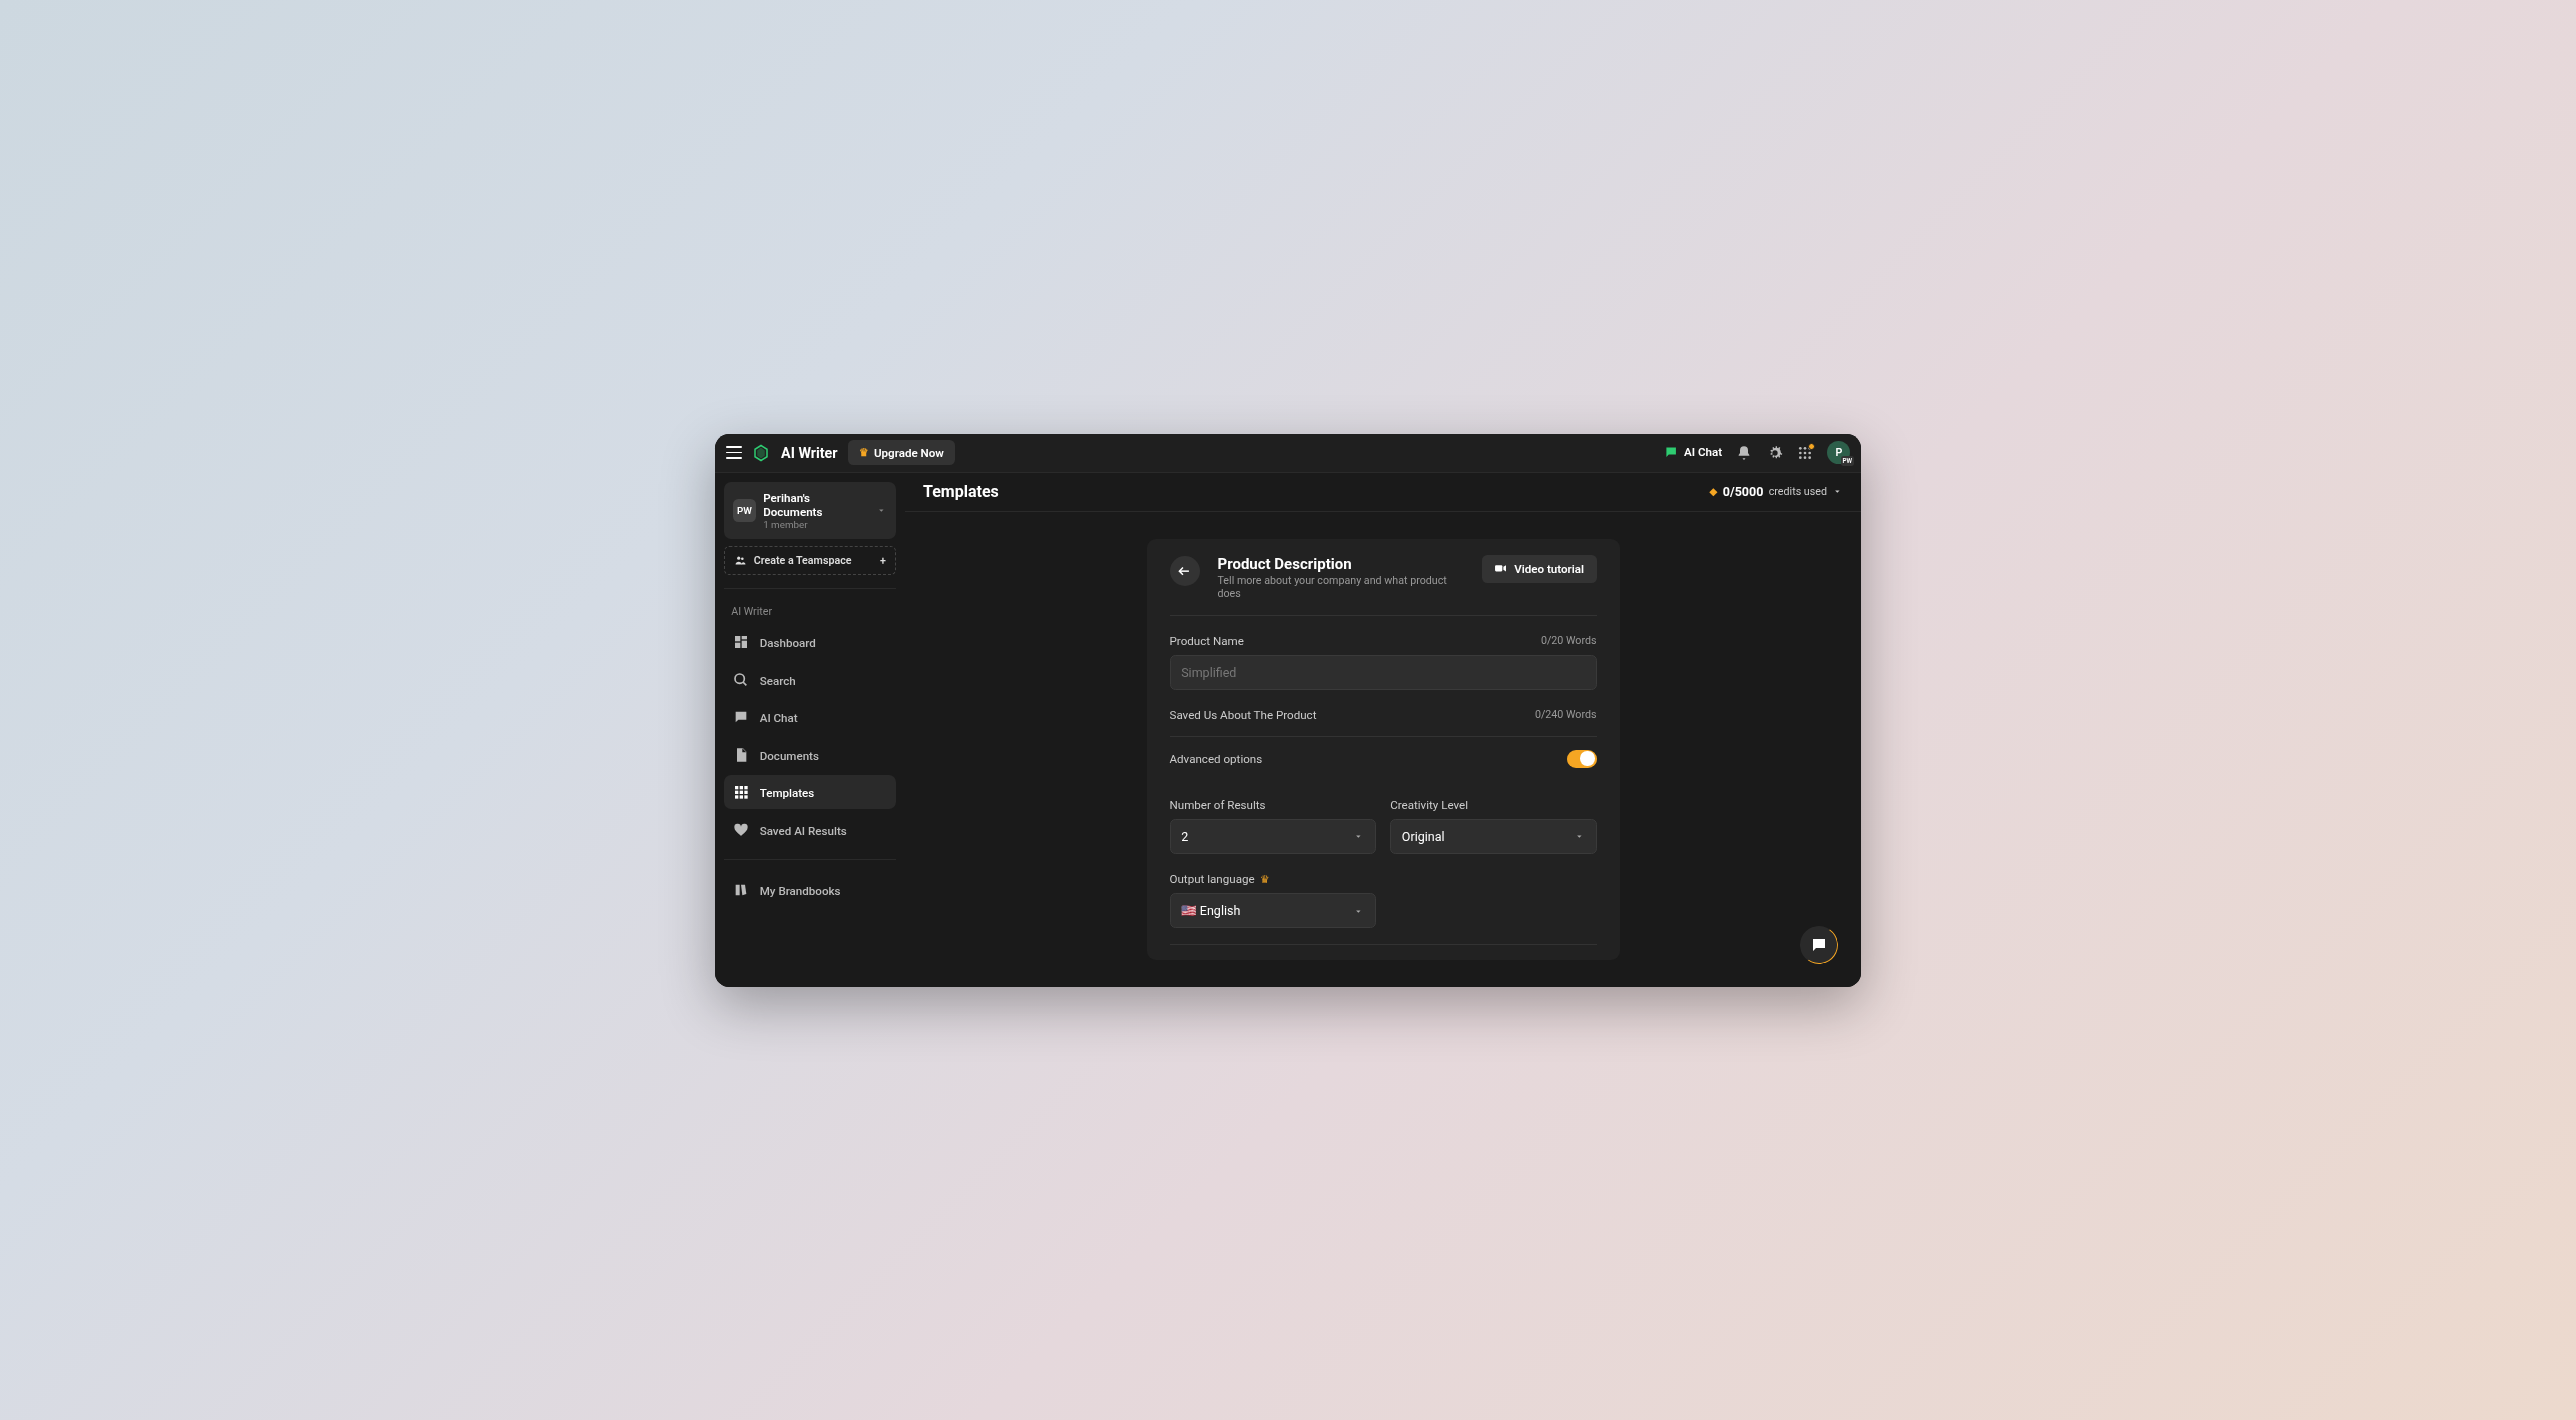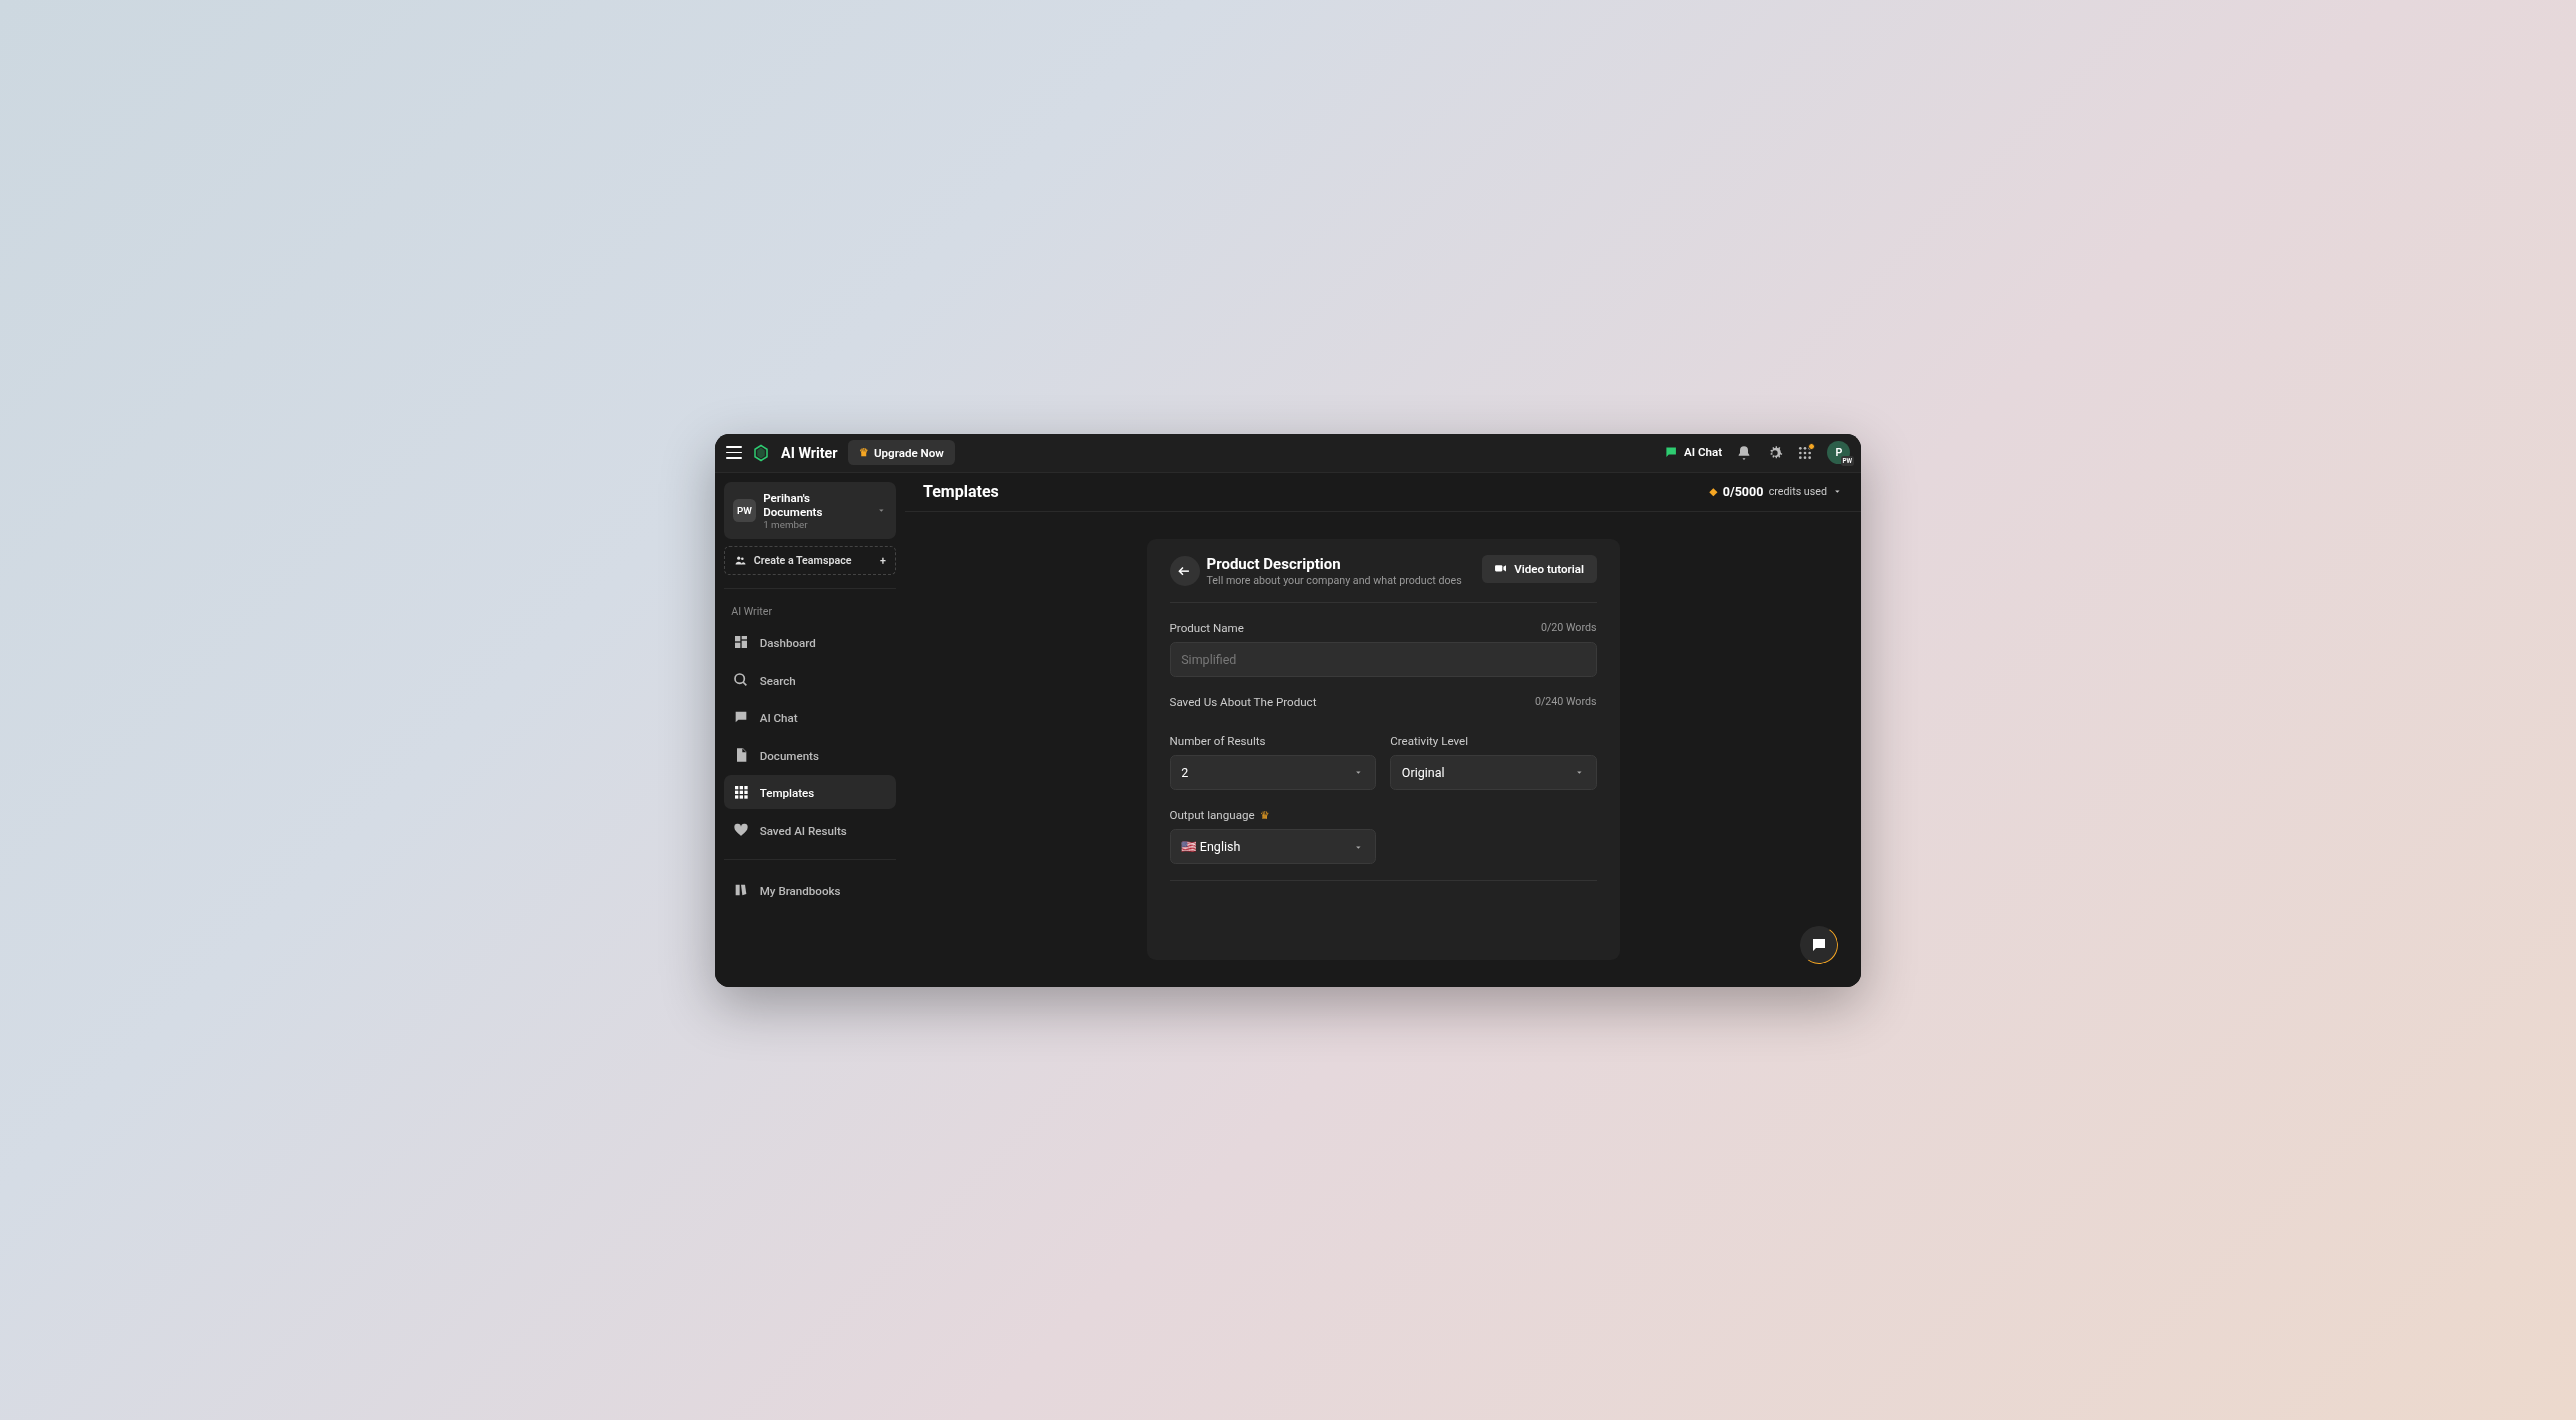--- a/index.html
+++ b/index.html
@@ -114,21 +114,21 @@
 .credits { display: flex; align-items: center; gap: 5.4px; color: #ccc; font-size: 10.7px; cursor: pointer; }
 .credits .diamond { color: #f5a623; }
 .credits-count { color: #fff; font-weight: 700; font-size: 12.5px; }
 .main-content { flex: 1; display: flex; justify-content: center; padding: 27px 18px; overflow-y: auto; }
 .form-card {
   width: 473px;
   background: #222;
   border-radius: 9px;
   padding: 16px 23px 18px;
 }
-.form-header { display: flex; align-items: flex-start; gap: 7px; padding-bottom: 14.3px; border-bottom: 0.9px solid #333; }
+.form-header { display: flex; align-items: flex-start; gap: 18px; padding-bottom: 14.3px; border-bottom: 0.9px solid #333; }
 .back-btn { width: 30px; height: 30px; border-radius: 50%; background: #333; display: flex; align-items: center; justify-content: center; cursor: pointer; color: #fff; flex-shrink: 0; margin-top: 1.8px; }
 .form-title-group { flex: 1; }
 .form-title { color: #fff; font-size: 15px; font-weight: 700; }
 .form-subtitle { color: #999; font-size: 10.7px; margin-top: 1.8px; }
 .video-tutorial-btn {
   background: #333;
   color: #fff;
   border: none;
   padding: 7.2px 12.5px;
   border-radius: 5.4px;
@@ -403,20 +403,26 @@
             <input class="text-input" type="text" placeholder="Simplified" style="">
           </div>
 
           <div class="field-group">
             <div class="field-label-row">
               <span class="field-label">Saved Us About The Product</span>
               <span class="field-counter">0/240 Words</span>
             </div>
           </div>
 
+          <div class="advanced-row">
+            <span class="advanced-label">Advanced options</span>
+            <div class="toggle">
+              <div class="toggle-knob"></div>
+            </div>
+          </div>
 
           <div class="two-col">
             <div class="field-group">
               <div class="field-label" style="margin-bottom:7.2px">Number of Results</div>
               <div class="select-input">
                 <span class="select-text">2</span>
                 <svg width="10.7" height="10.7" viewBox="0 0 24 24" fill="#aaa">
                     <path d="M7 10l5 5 5-5z"></path>
                   </svg>
               </div>

